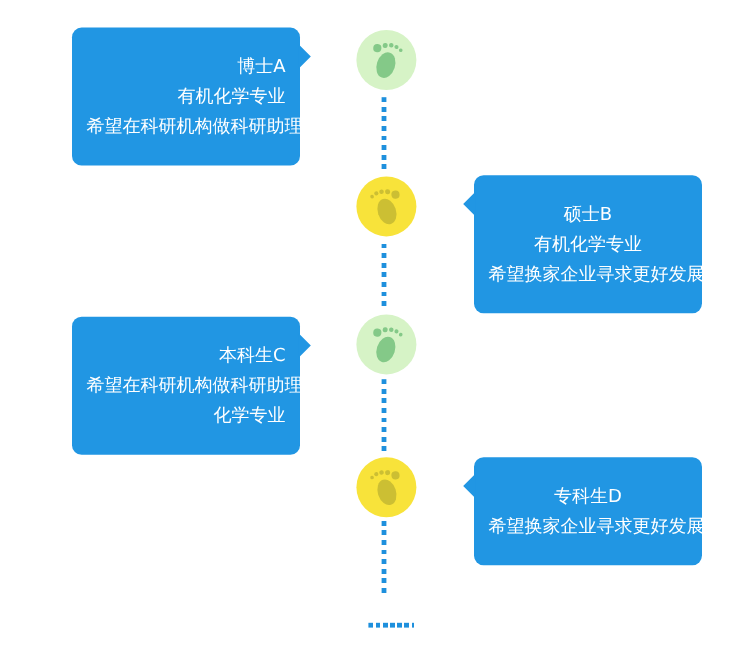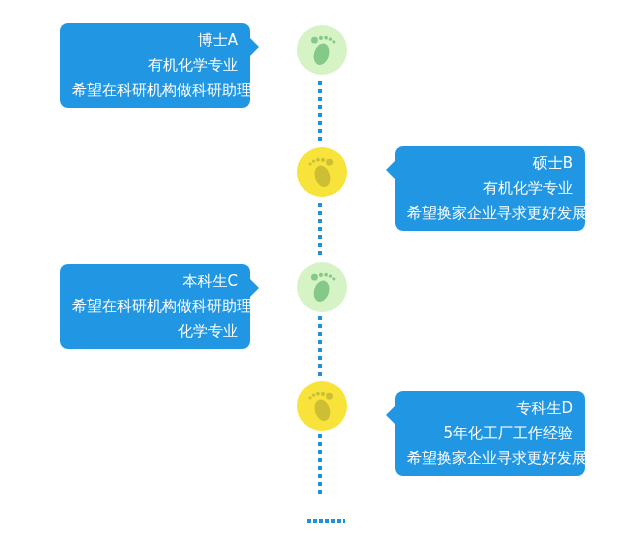--- a/index.html
+++ b/index.html
@@ -17,24 +17,24 @@
   
   .bubble {
     position: absolute;
     width: 190px;
     min-height: 80px;
     background: #2196e3;
     border-radius: 8px;
     color: #ffffff;
     font-size: 15px;
     line-height: 25px;
-    padding: 5px 12px;
+    padding: 20px 12px;
   }
   .bubble.left-col  { left: 60px; text-align: right; }
-  .bubble.right-col { left: 395px; text-align: right; }
+  .bubble.right-col { left: 395px; text-align: center; }
 
   .tail {
     position: absolute;
     width: 0; height: 0;
     top: 14px;
     border-top: 10px solid transparent;
     border-bottom: 10px solid transparent;
   }
   .bubble.left-col  .tail { right: -9px; border-left: 10px solid #2196e3; }
   .bubble.right-col .tail { left: -9px;  border-right: 10px solid #2196e3; }
@@ -132,23 +132,22 @@
         <use href="#footprint"></use>
       </svg>
   </div>
   <div class="vdots" style="top:316px;height:60px"></div>
 
   <div class="circle yellow" style="top:381px">
     <svg>
         <use href="#footprint"></use>
       </svg>
   </div>
-  <div class="bubble right-col" style="top:391px">
+  <div class="bubble right-col" style="top:381px">
     <span class="line">专科生D</span>
-    <span class="line">5年化工厂工作经验</span>
     <span class="line">希望换家企业寻求更好发展</span>
     <span class="tail"></span>
   </div>
   <div class="vdots" style="top:434px;height:62px"></div>
 
   <div class="hdots"></div>
 
 </div>
 
 </body></html>

